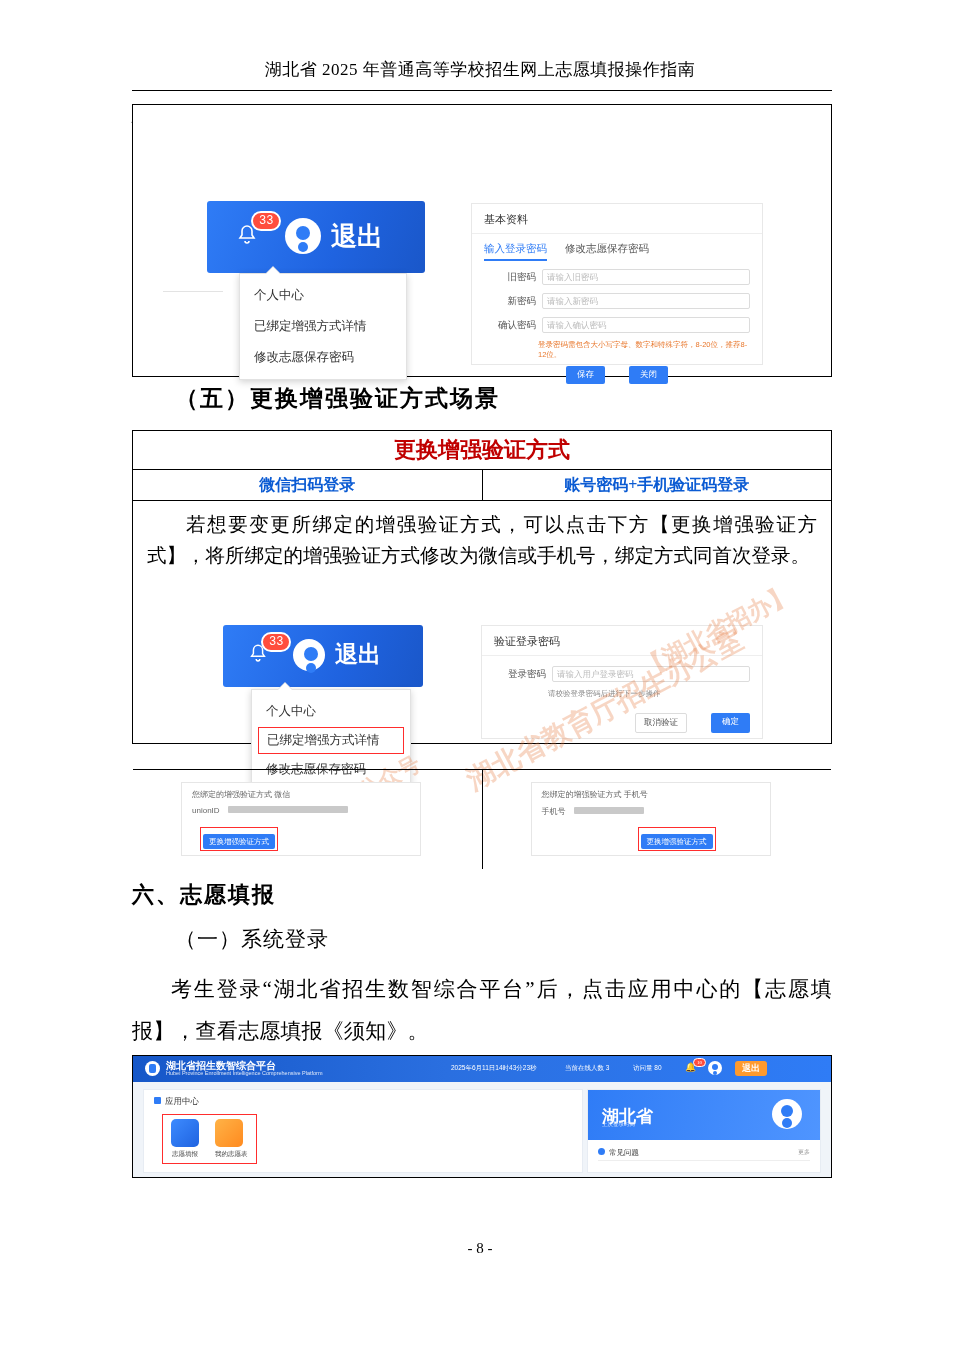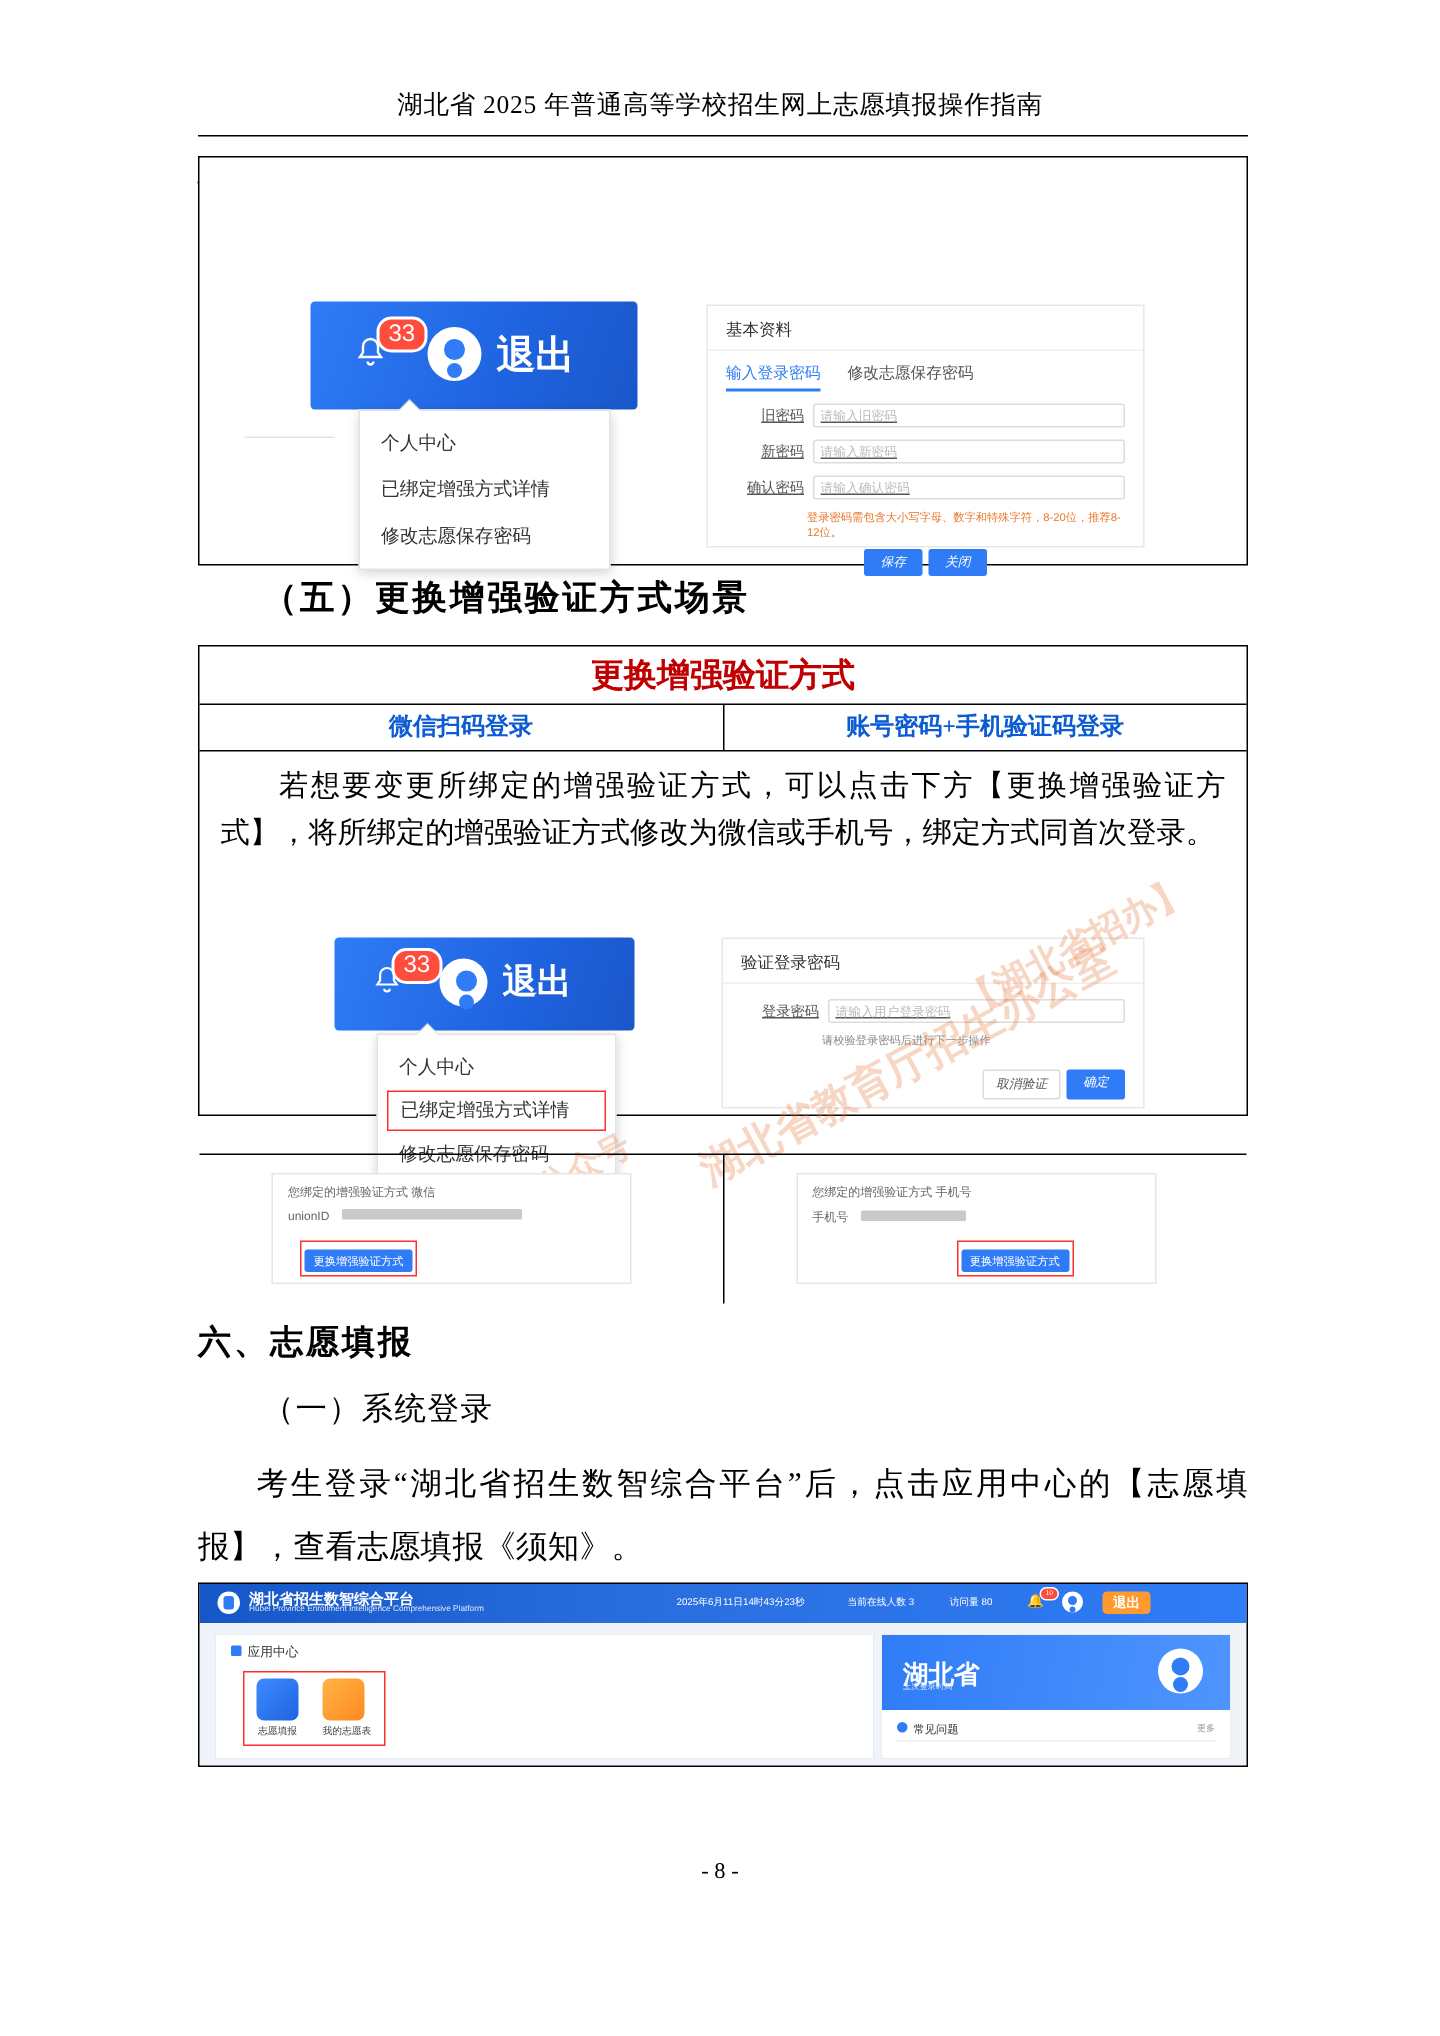--- a/index.html
+++ b/index.html
@@ -63,21 +63,21 @@
     border-radius: 3px;
     overflow: hidden;
   }
   .blue-card .bell {
     position: absolute; left: 28px; top: 22px;
     width: 24px; height: 26px;
   }
   .badge {
     position: absolute; left: 44px; top: 10px;
     background: #ff4d3d; color: #fff;
-    font-size: 16px; font-family: Liberation Sans, sans-serif;
+    font-size: 12px; font-family: Liberation Mono, monospace;
     border-radius: 10px; padding: 2px 6px; line-height: 1;
     border: 2px solid #fff;
   }
   .avatar-circ {
     position: absolute; left: 78px; top: 17px;
     width: 36px; height: 36px; border-radius: 50%;
     background: #fff;
   }
   .avatar-circ:after {
     content: "";
@@ -127,28 +127,28 @@
   }
   .p1 { left: 338px; top: 98px; width: 290px; height: 160px; }
   .panel-title {
     font-size: 11px; color: #333; padding: 8px 10px 6px 12px;
     font-family: "Liberation Sans", sans-serif;
   }
   .panel-sep { height: 1px; background: #eee; }
   .tabs { display: flex; gap: 18px; padding: 8px 12px 4px 12px; font-size: 10.5px; font-family:"Liberation Sans", sans-serif;}
   .tab-active { color: #2f7cf6; border-bottom: 2px solid #2f7cf6; padding-bottom: 3px;}
   .tab-idle { color: #555; padding-bottom: 3px;}
-  .frow { display: flex; align-items: center; padding: 4px 12px; font-size: 9.5px; color:#555; font-family:"Liberation Sans", sans-serif;text-decoration:underline;}
+  .frow { display: flex; align-items: center; padding: 4px 12px; font-size: 9.5px; color:#555; font-family:"Liberation Sans", sans-serif;}
   .flabel { width: 52px; text-align: right; margin-right: 6px; }
   .finput {
     flex: 1; height: 14px; border: 1px solid #dcdcdc; border-radius: 2px;
     background: #fff; font-size: 8.5px; color: #bbb; padding: 0 4px; line-height: 14px;
   }
   .fhint { font-size: 7.5px; color: #e8772c; padding: 3px 12px 0 66px; font-family:"Liberation Sans", sans-serif;}
-  .fbtns { display: flex; gap: 4px; justify-content: center; padding-top: 6px; font-style: italic; }
+  .fbtns { display: flex; gap: 24px; justify-content: center; padding-top: 6px; }
   .btn-prim { background:#2f7cf6; color:#fff; font-size:8.5px; border-radius:2px; padding:3px 11px; font-family:"Liberation Sans", sans-serif;}
   .btn-sec { background:#2f7cf6; color:#fff; font-size:8.5px; border-radius:2px; padding:3px 11px; font-family:"Liberation Sans", sans-serif;}
 
   
   .head5 {
     position: absolute;
     left: 175px; top: 383px;
     font-size: 23px; font-weight: bold; letter-spacing: 2px;
   }
 

